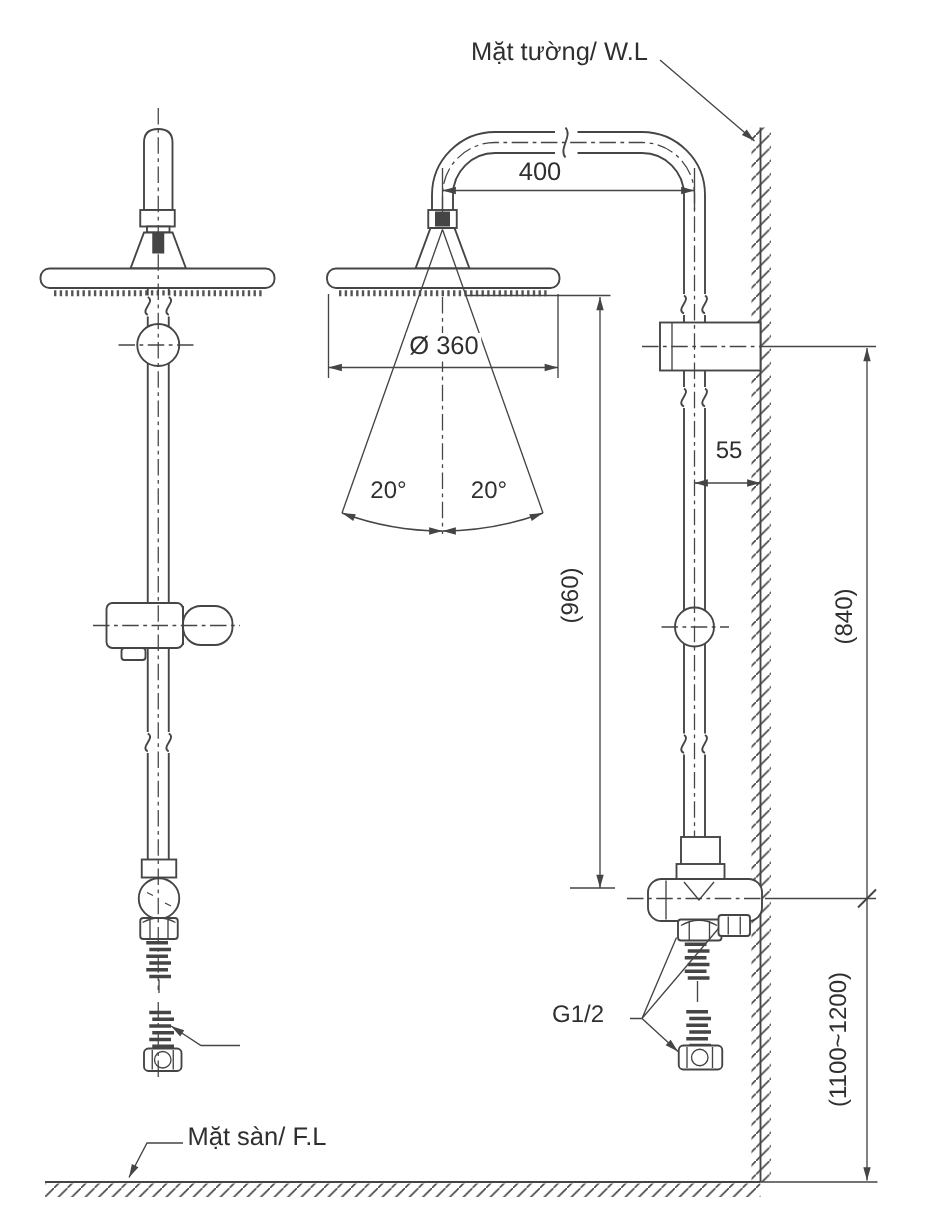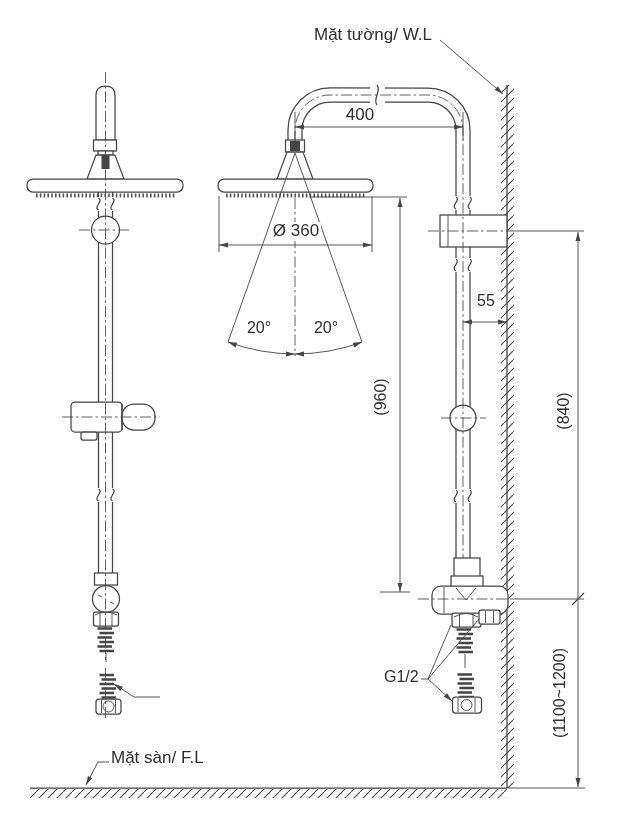--- a/index.html
+++ b/index.html
@@ -165,16 +165,16 @@
 
 <div class="lbl big" style="left:312px;top:26px;">Mặt tường/ W.L</div>
 <div class="lbl big cx" style="left:360px;top:106px;">400</div>
 <div class="lbl big cx" style="left:296px;top:222px;">Ø 360</div>
 <div class="lbl cx" style="left:259px;top:319px;">20°</div>
 <div class="lbl cx" style="left:326px;top:319px;">20°</div>
 <div class="lbl cx" style="left:486px;top:292px;">55</div>
 <div class="lbl rot" style="left:381px;top:397px;">(960)</div>
 <div class="lbl rot" style="left:564px;top:411px;">(840)</div>
 <div class="lbl rot" style="left:560px;top:693px;">(1100~1200)</div>
-<div class="lbl" style="left:366px;top:668px;margin-left:16px;">G1/2</div>
-<div class="lbl big" style="left:109px;top:749px;">Mặt sàn/ F.L</div>
+<div class="lbl" style="left:366px;top:668px;">G1/2</div>
+<div class="lbl big" style="left:123px;top:749px;">Mặt sàn/ F.L</div>
 
 </div>
 
 </body></html>

